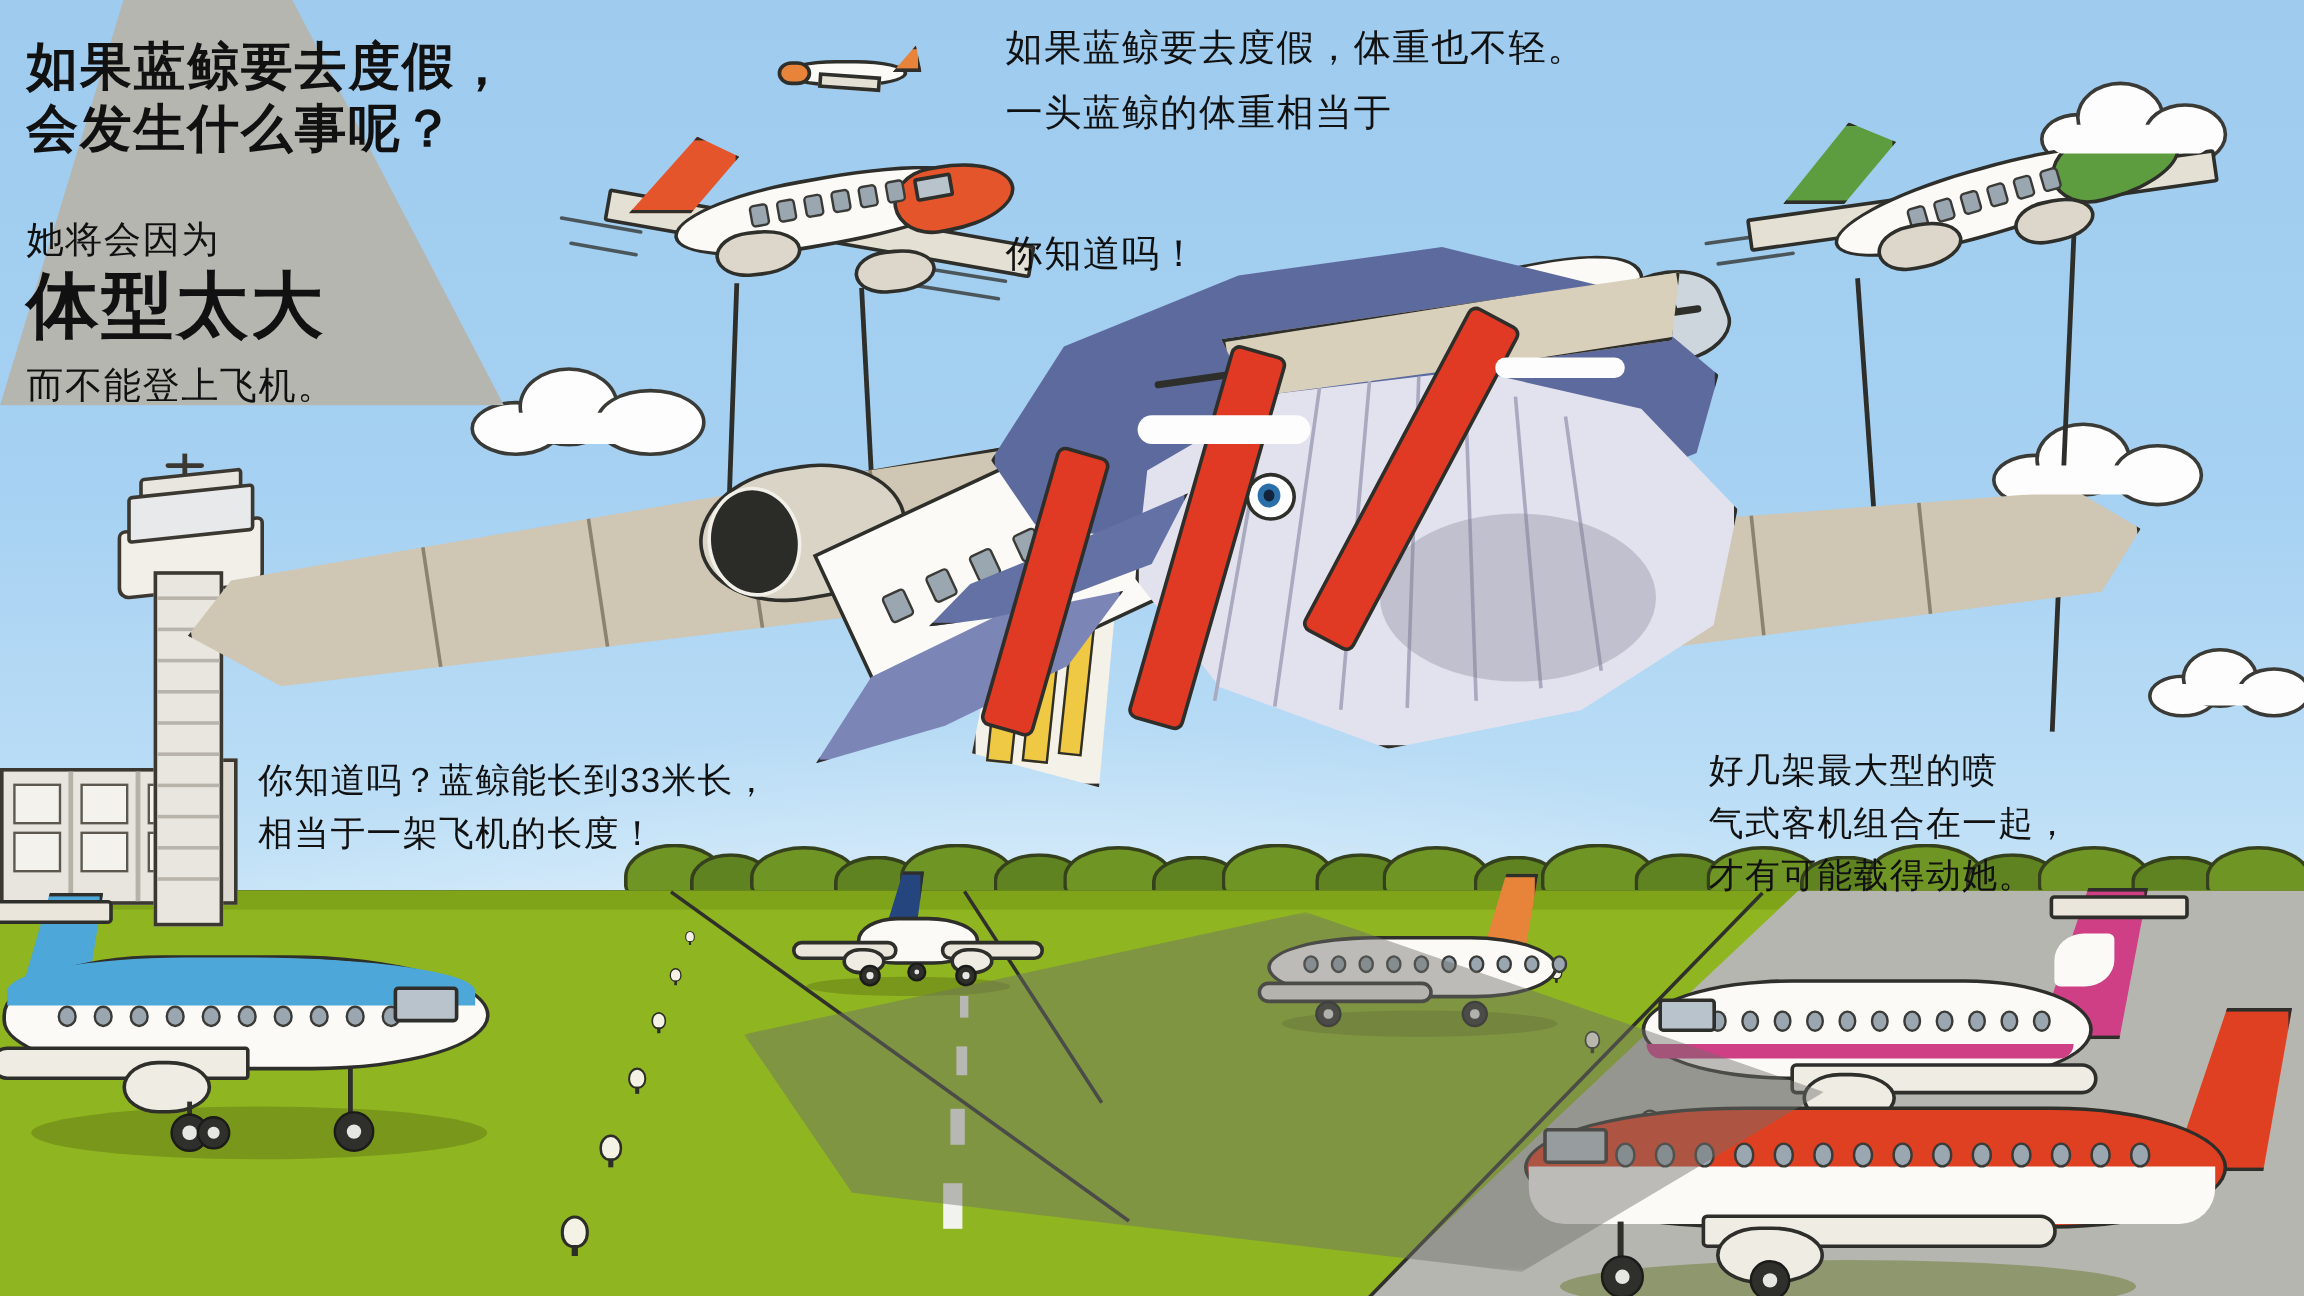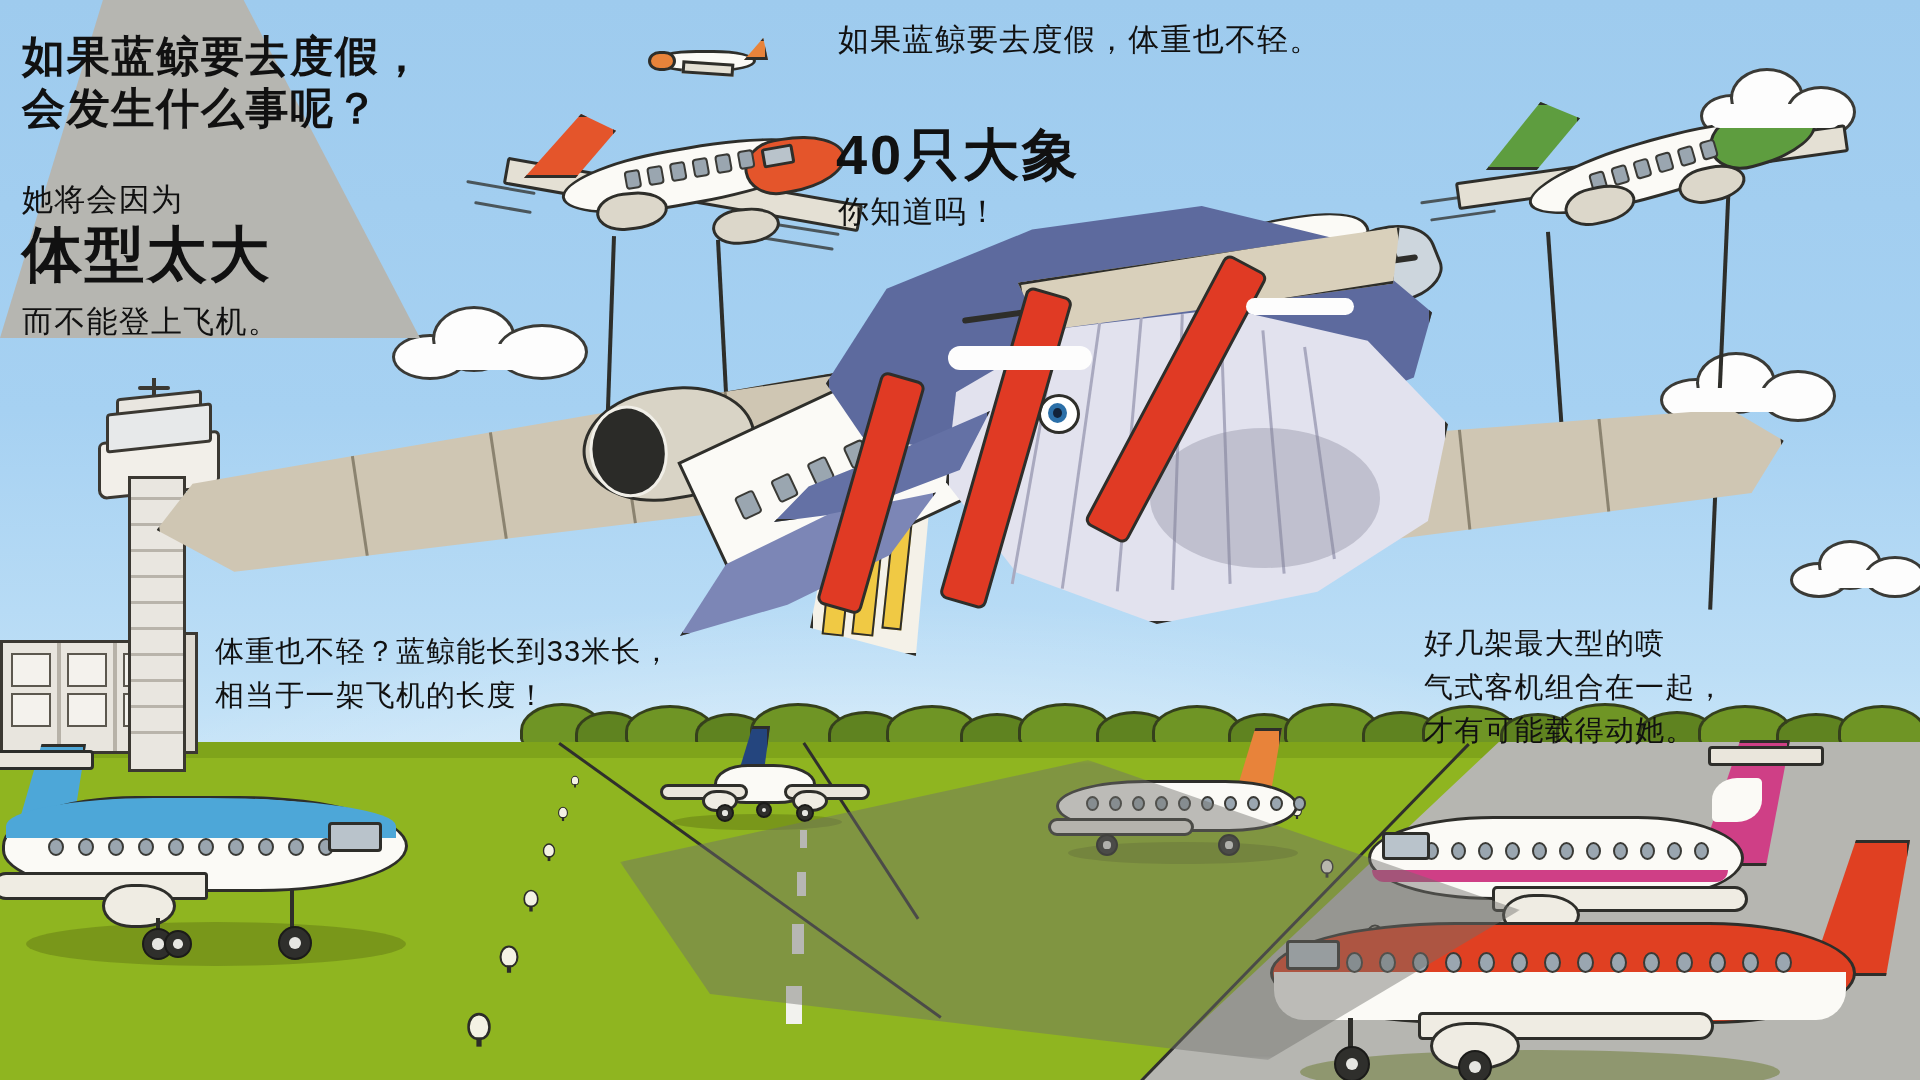--- a/index.html
+++ b/index.html
@@ -562,22 +562,22 @@
 
   <div id="big-shadow"></div>
 
   <div class="tx big" id="txt-title">如果蓝鲸要去度假，
 会发生什么事呢？</div>
   <div class="tx mid" id="txt-because">她将会因为</div>
   <div class="tx mid" id="txt-cantboard">而不能登上飞机。</div>
   <div class="tx huge" id="txt-toobig">体型太大</div>
 
   <div class="tx mid" id="txt-weight1">如果蓝鲸要去度假，体重也不轻。</div>
-  <div class="tx h40" id="txt-40">40只大象</div>
+  <div class="tx mid" id="txt-weight2">一头蓝鲸的体重相当于</div>
   <div class="tx mid" id="txt-together">你知道吗！</div>
 
-  <div class="tx body" id="txt-know">体重也不轻？蓝鲸能长到33米长，
+  <div class="tx body" id="txt-know">你知道吗？蓝鲸能长到33米长，
 相当于一架飞机的长度！</div>
   <div class="tx body" id="txt-jets">好几架最大型的喷
 气式客机组合在一起，
 才有可能载得动她。</div>
 
 </div>
 
 </body></html>

